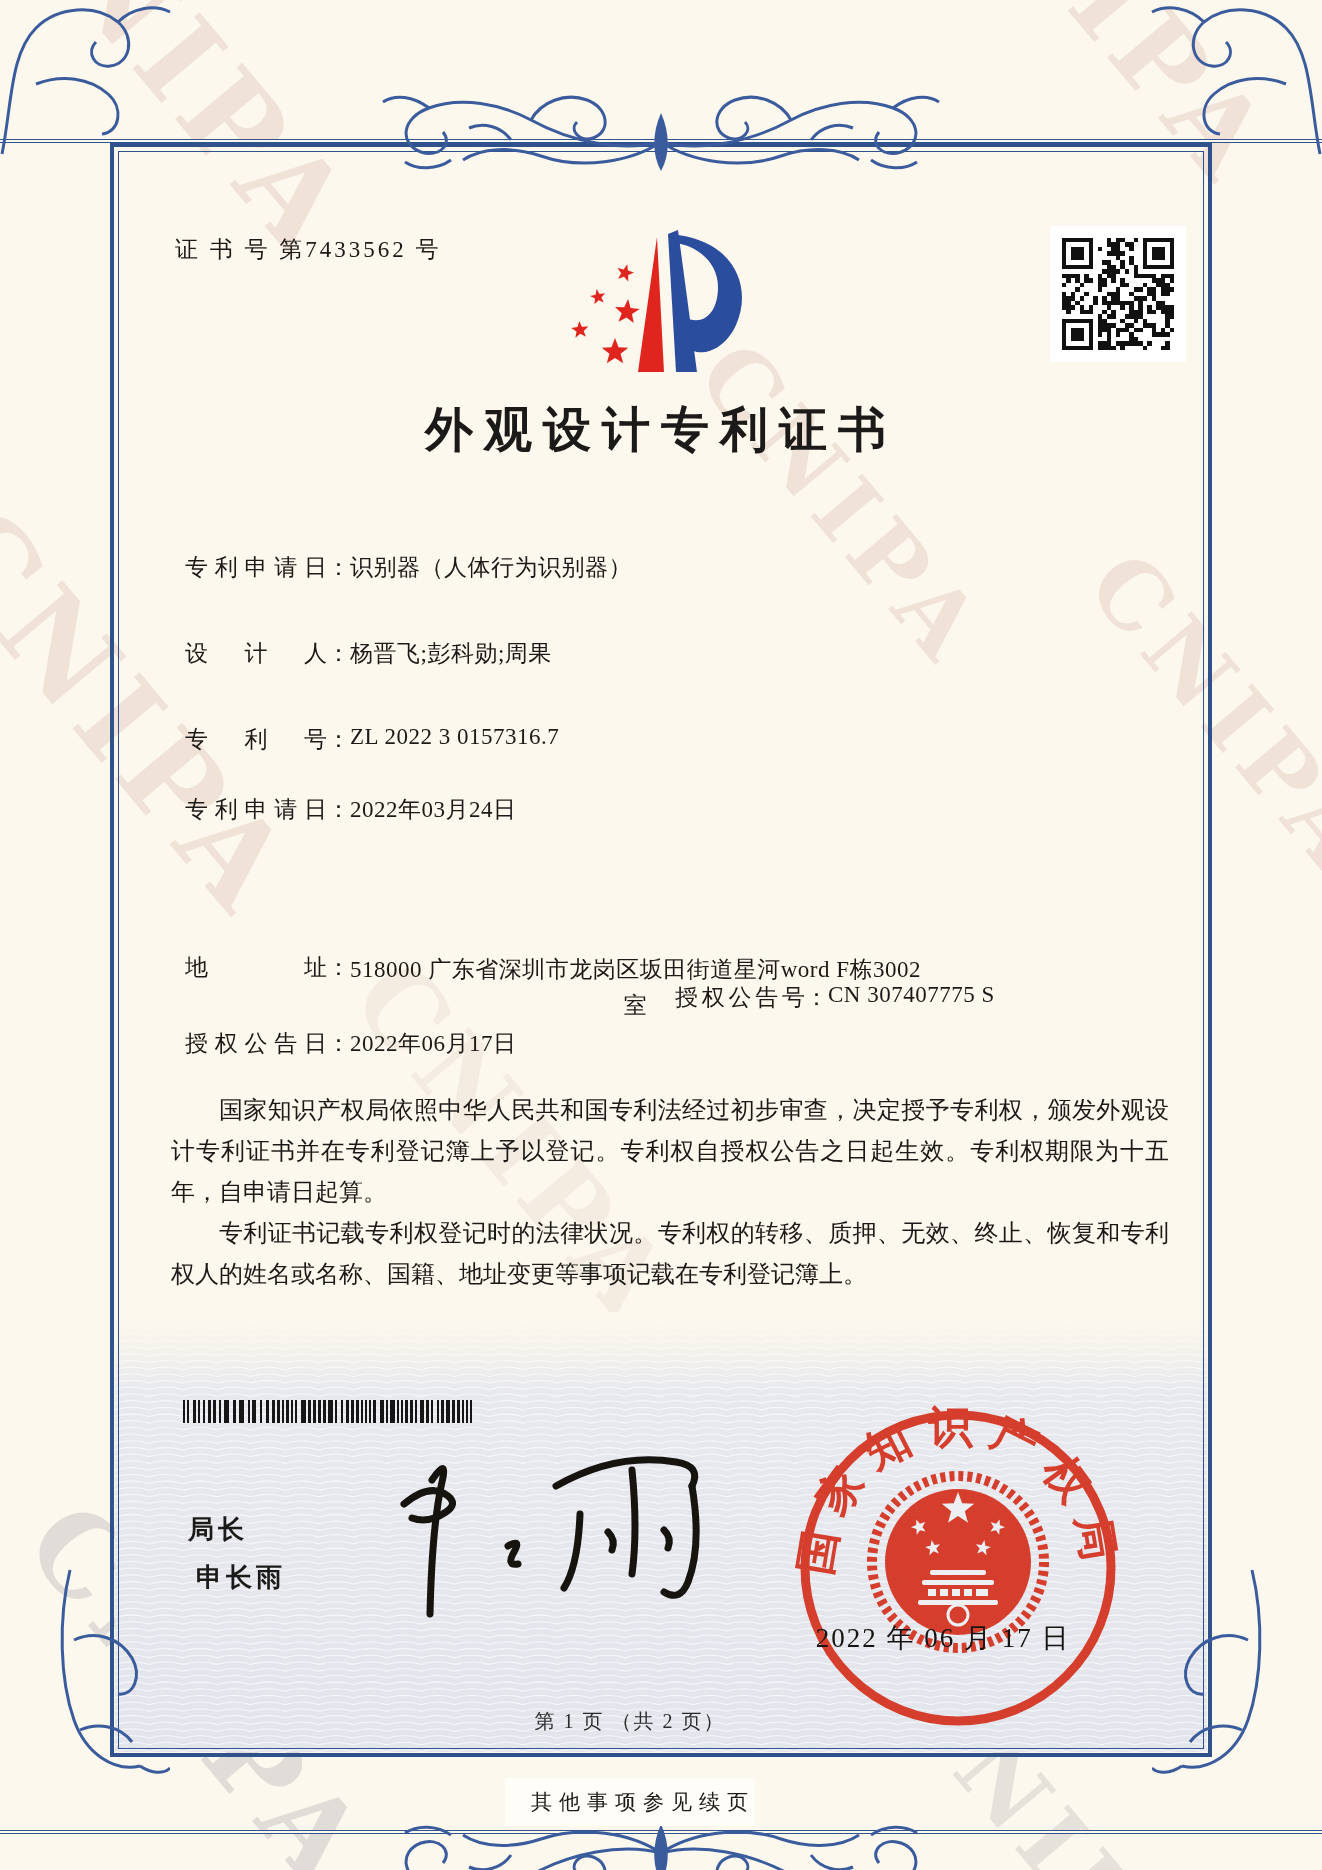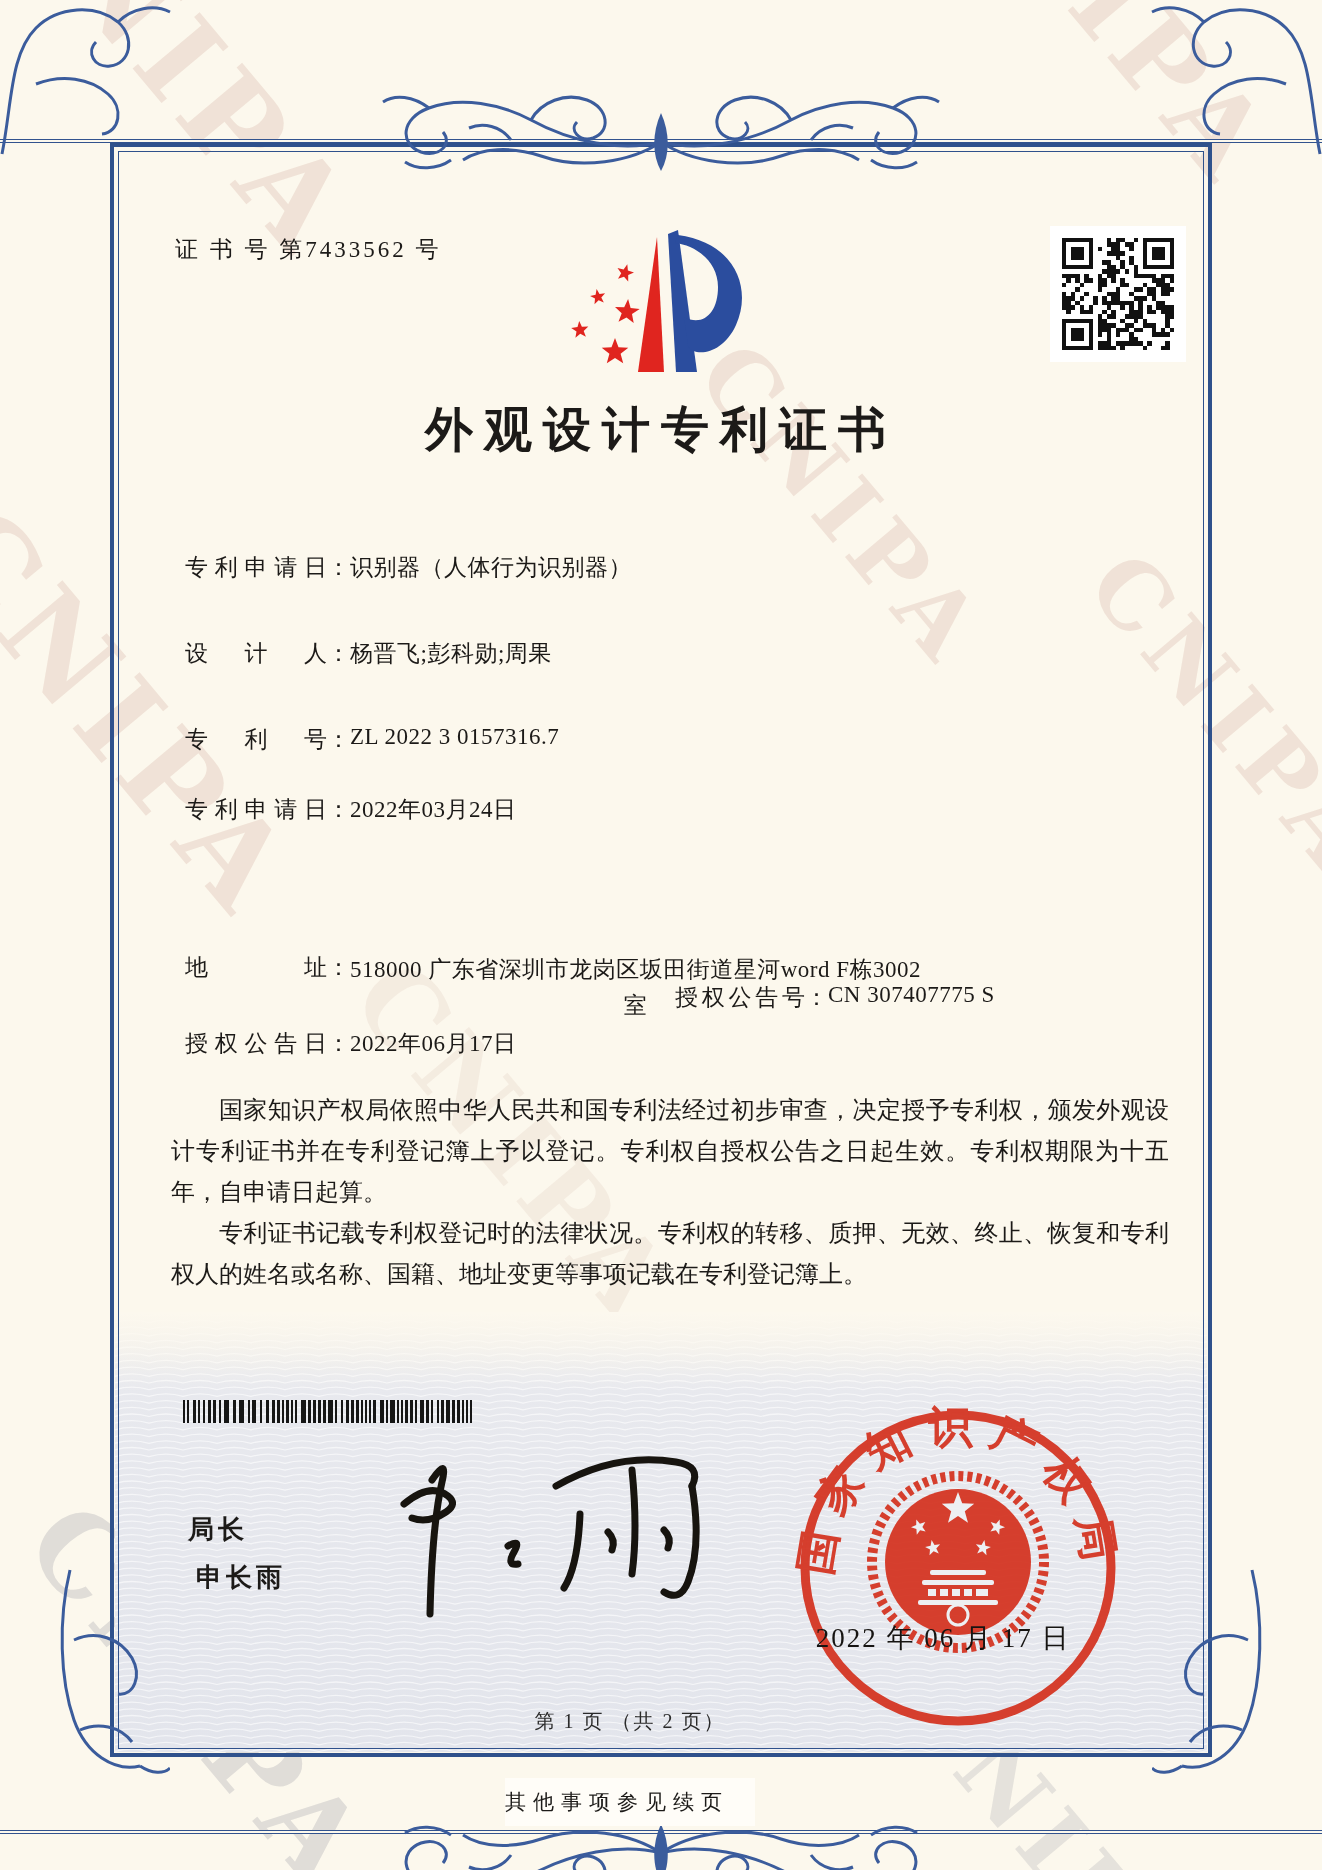--- a/index.html
+++ b/index.html
@@ -68,21 +68,21 @@
   #seal{position:absolute;left:790px;top:1400px;}
   .seal-arc{font-size:44px;font-weight:bold;letter-spacing:15px;fill:#d4321f;
         font-family:"Liberation Serif",serif;}
   #seal-date{position:absolute;left:743px;top:1620px;width:400px;text-align:center;
         font-size:27px;letter-spacing:2px;color:#161412;}
 
   
   #pageno{position:absolute;left:0;top:1708px;width:1260px;text-align:center;
         font-size:20px;letter-spacing:2px;color:#2a2a2a;}
   #contnote{position:absolute;left:505px;top:1778px;width:250px;padding:10px 0;
-        background:#fffdf8;text-align:left;font-size:21px;letter-spacing:7px;}
+        background:#fffdf8;text-align:right;font-size:21px;letter-spacing:7px;}
 </style>
 </head>
 <body>
 
 <div id="page">
 
   <div class="wm" style="left:-70px;top:-20px;font-size:120px;">CNIPA</div>
   <div class="wm" style="left:880px;top:-70px;font-size:110px;">CNIPA</div>
   <div class="wm" style="left:650px;top:450px;font-size:92px;">CNIPA</div>
   <div class="wm" style="left:-130px;top:640px;font-size:120px;">CNIPA</div>

